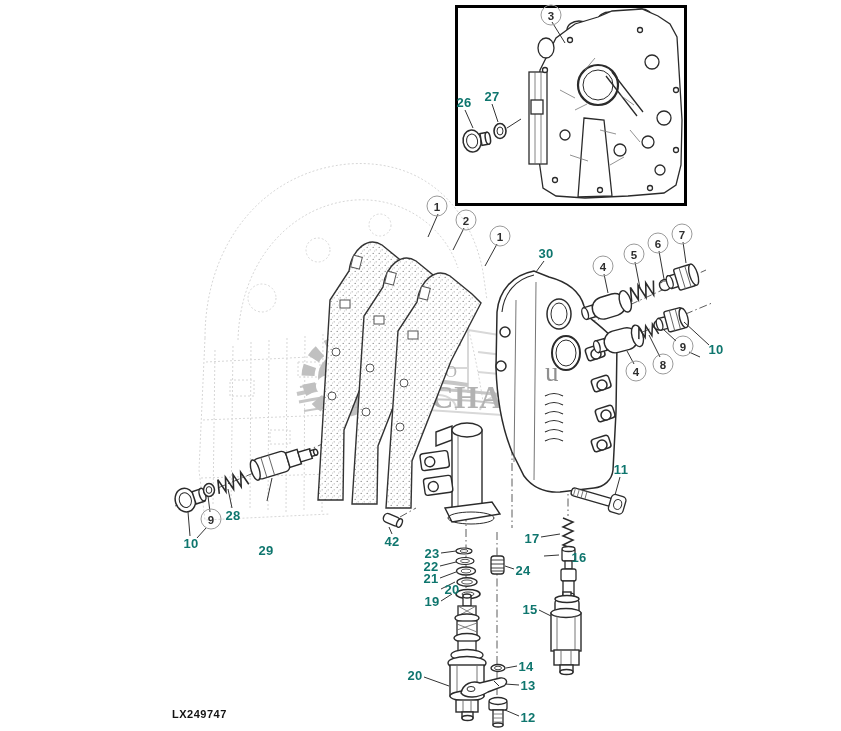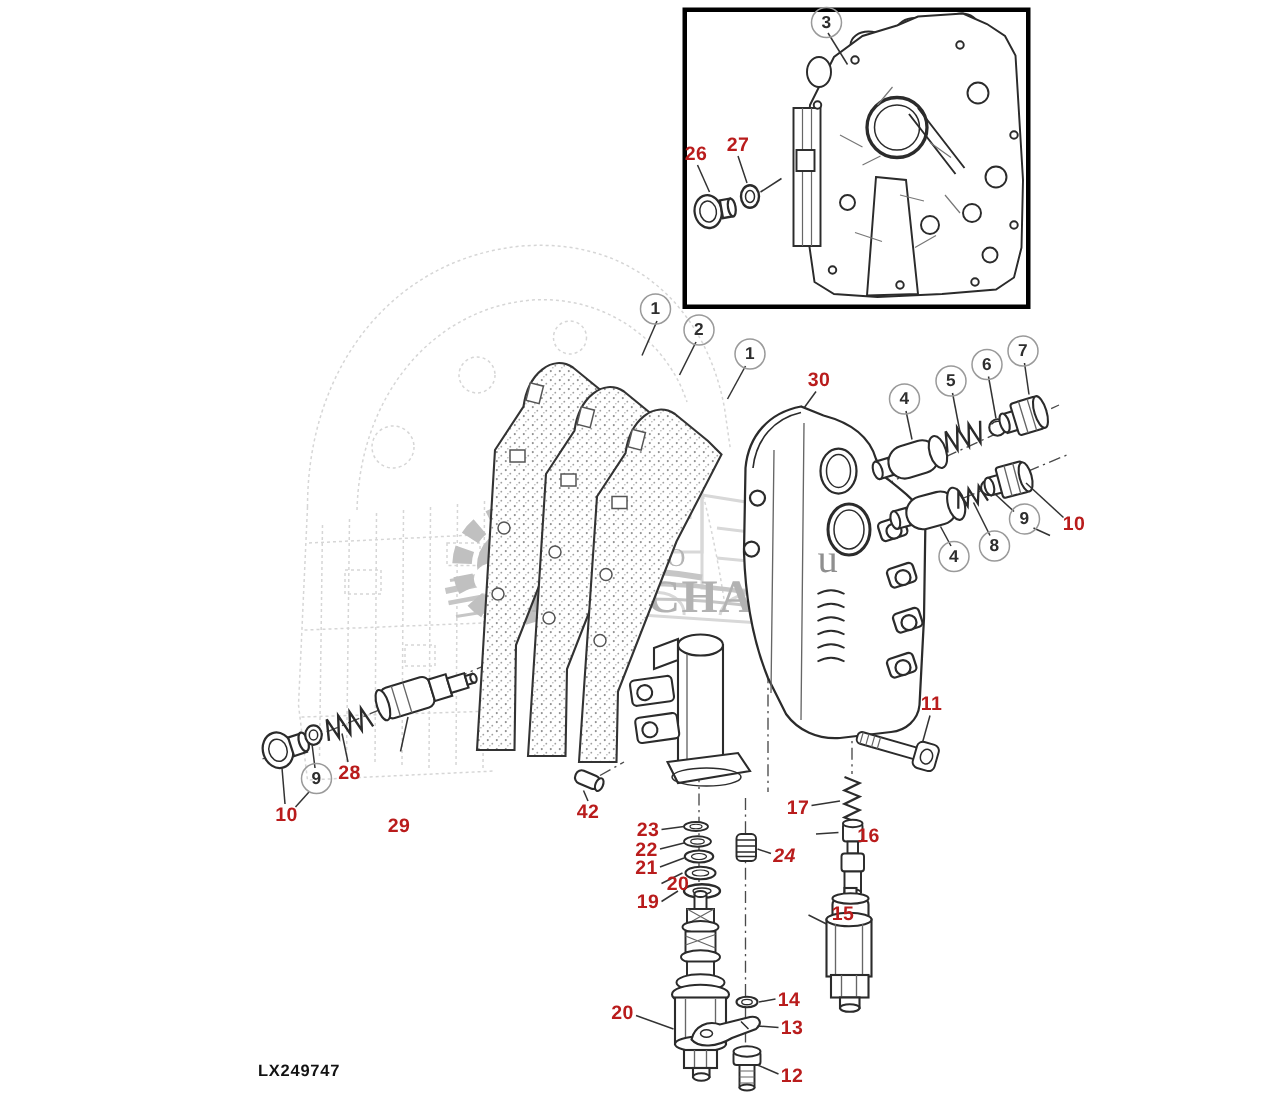--- a/index.html
+++ b/index.html
@@ -1,20 +1,20 @@
 <!DOCTYPE html>
 <html><head>
 <meta charset="utf-8">
 <style>
   html,body{margin:0;padding:0;background:#fff;}
   .stage{position:relative;width:841px;height:731px;background:#ffffff;overflow:hidden;
          font-family:"Liberation Sans",sans-serif;}
   svg{position:absolute;left:0;top:0;}
   .callout{position:absolute;transform:translate(-50%,-50%);
-           font:bold 13px "Liberation Sans",sans-serif;color:#b91c1c;letter-spacing:.3px;
+           font:bold 13px "Liberation Sans",sans-serif;color:#0f766e;letter-spacing:.3px;
            white-space:nowrap;}
   .callout.circled{width:19px;height:19px;border:1.4px solid #9a9a9a;border-radius:50%;
            display:flex;align-items:center;justify-content:center;font-size:11.5px;color:#2e2e2e;}
   .drawing-code{position:absolute;left:172px;top:708px;
            font:bold 11px "Liberation Sans",sans-serif;color:#121212;letter-spacing:.5px;}
   .wm-serif{font-family:"Liberation Serif",serif;}
 </style>
 </head>
 <body>
 
@@ -408,24 +408,24 @@
       <div class="callout circled" style="left: 211px; top: 519px;">9</div>
       <div class="callout" style="left: 233px; top: 515px;">28</div>
       <div class="callout" style="left: 266px; top: 524px; margin-top: 26px;">29</div>
       <div class="callout" style="left: 191px; top: 543px;">10</div>
       <div class="callout" style="left: 392px; top: 541px;">42</div>
       <div class="callout" style="left: 432px; top: 553px;">23</div>
       <div class="callout" style="left: 431px; top: 566px;">22</div>
       <div class="callout" style="left: 431px; top: 578px;">21</div>
       <div class="callout" style="left: 452px; top: 589px;">20</div>
       <div class="callout" style="left: 432px; top: 601px;">19</div>
-      <div class="callout" style="left: 523px; top: 570px; font-style: italic;">24</div>
+      <div class="callout" style="left: 523px; top: 570px;">24</div>
       <div class="callout" style="left: 532px; top: 538px;">17</div>
       <div class="callout" style="left: 535px; top: 557px; margin-left: 44px;">16</div>
-      <div class="callout" style="left: 530px; top: 609px; margin-left: 32px;">15</div>
+      <div class="callout" style="left: 530px; top: 609px;">15</div>
       <div class="callout" style="left: 415px; top: 675px;">20</div>
       <div class="callout" style="left: 526px; top: 666px;">14</div>
       <div class="callout" style="left: 528px; top: 685px;">13</div>
       <div class="callout" style="left: 528px; top: 717px;">12</div>
     </div>
 
 <div class="drawing-code">LX249747</div>
 
 </div>
 

